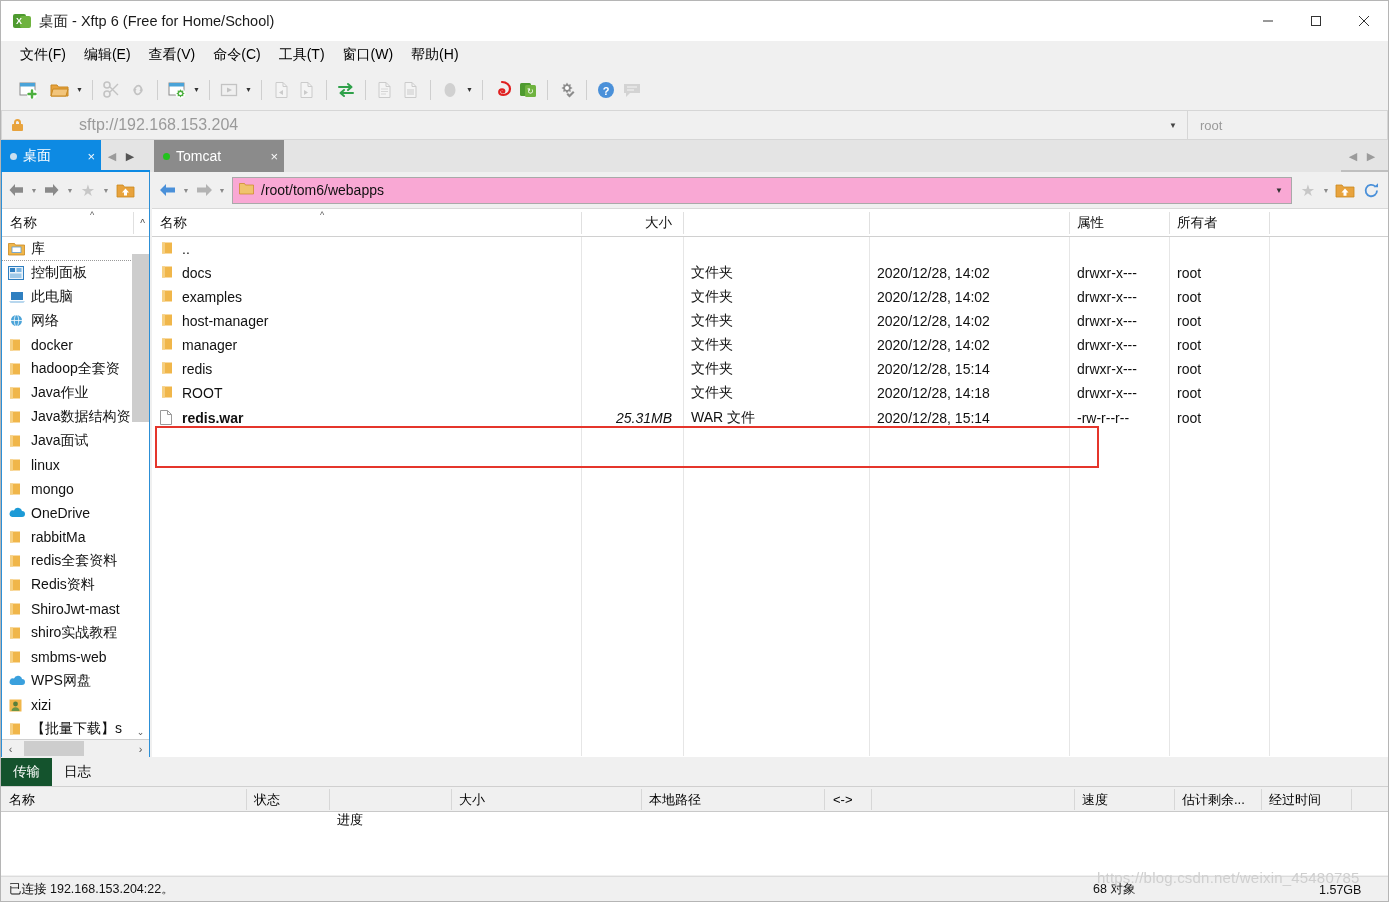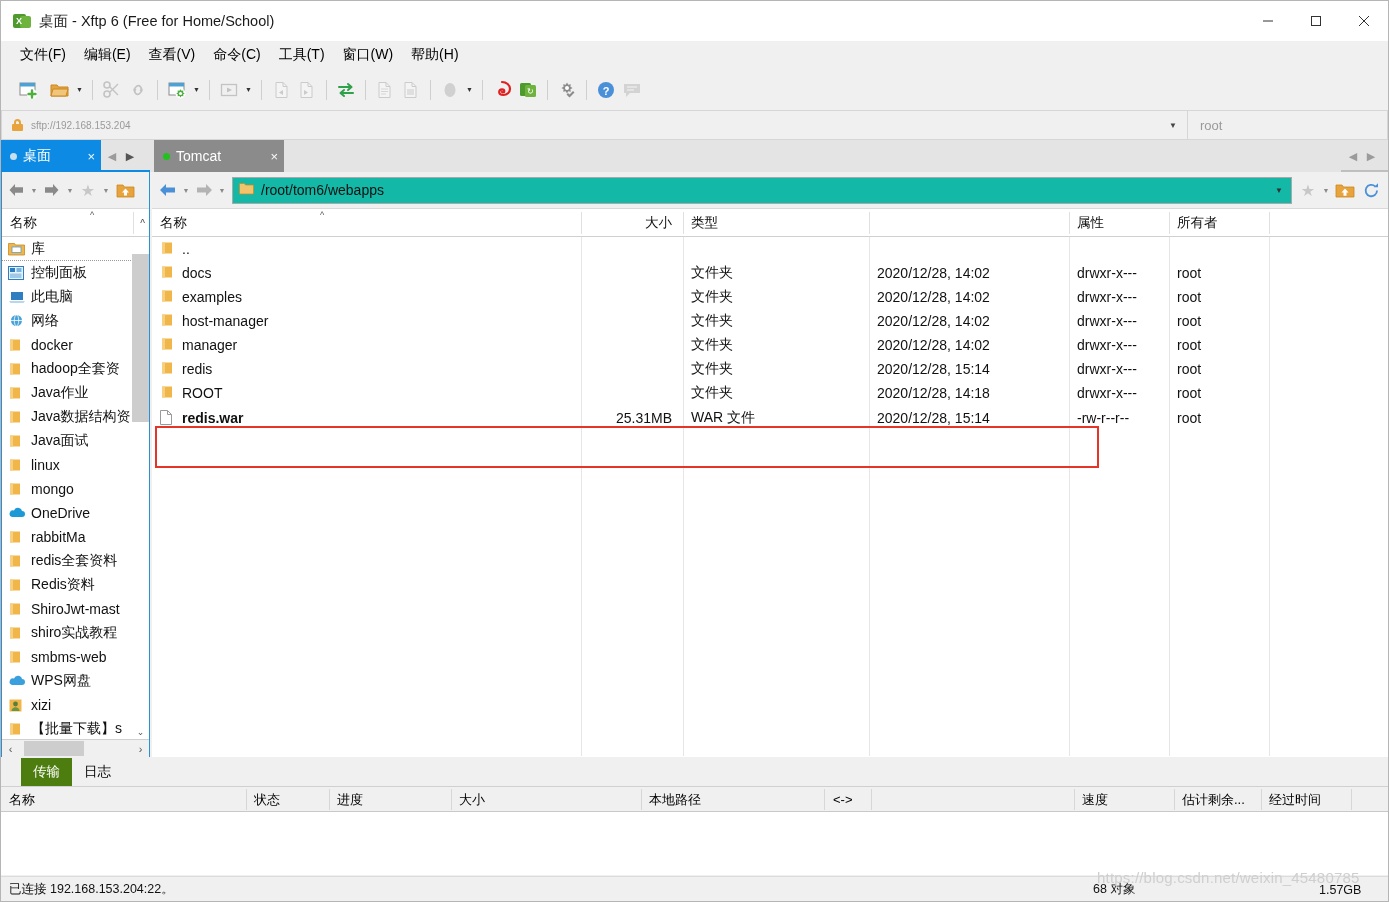--- a/index.html
+++ b/index.html
@@ -81,21 +81,21 @@
     position: absolute; left: 0; top: 109px; width: 1387px; height: 30px;
     background: #f0f0f0; display: flex; align-items: stretch;
   }
   .url-field {
     flex: 1 1 auto; display: flex; align-items: center;
     border: 1px solid #d6d6d6; background: #f0f0f0; position: relative;
   }
   .lock-ic { width: 11px; height: 12px; margin-left: 10px; margin-right: 8px; position: relative; flex:none;}
   .lock-ic .body { position: absolute; left: 0; bottom: 0; width: 11px; height: 7px; background: #e8a33d; border-radius: 1px;}
   .lock-ic .shack { position: absolute; left: 2px; top: 0; width: 7px; height: 6px; border: 2px solid #e8a33d; border-bottom: none; border-radius: 4px 4px 0 0;}
-  .url-text { color: #9a9a9a; font-size: 10px; }
+  .url-text { color: #9a9a9a; font-size: 16px; margin-left: 48px; }
   .url-caret { position: absolute; right: 10px; font-size: 8px; color: #444; }
   .user-field, .pass-field {
     display: flex; align-items: center; border: 1px solid #d6d6d6; border-left: none;
     background: #f0f0f0; padding-left: 12px; color: #9a9a9a; font-size: 13px;
   }
   .user-field { width: 200px; }
   .pass-field { width: 200px; }
 
   
   .tabstrip {
@@ -145,21 +145,21 @@
     width: 24px; height: 26px; display: flex; align-items: center; justify-content: center;
     flex: none;
   }
   .nav-caret {
     width: 12px; height: 26px; display: flex; align-items: center; justify-content: center;
     font-size: 7px; color: #8a8a8a; flex: none;
   }
   .nav-star { width: 24px; height: 26px; display:flex; align-items:center; justify-content:center; color:#c7c7c7; font-size:16px; flex:none;}
   .nav-iconbtn { width: 26px; height: 26px; display:flex; align-items:center; justify-content:center; flex:none;}
   .path-box {
-    flex: 1 1 auto; height: 27px; background: #14b8a6; border: 1px solid #a9a9a9;
+    flex: 1 1 auto; height: 27px; background: #f9a8d4; border: 1px solid #a9a9a9;
     display: flex; align-items: center; margin: 0 4px; position: relative;
   }
   .path-box .folder { margin-left: 6px; margin-right: 7px; flex: none; }
   .path-box .ptxt { font-size: 14px; color: #111; }
   .path-box .pcaret { position: absolute; right: 8px; font-size: 8px; color: #333; }
 
   
   .colhead {
     height: 28px; background: #fff; border-bottom: 1px solid #d0d0d0;
     position: relative; font-size: 13.5px; color: #111;
@@ -197,36 +197,36 @@
     height: 17px; background: #f0f0f0; display: flex; align-items: center; position: relative;
   }
   .local-hscroll .lft, .local-hscroll .rgt { width: 17px; text-align: center; font-size: 11px; color: #555; }
   .local-hscroll .hthumb { position: absolute; left: 22px; top: 1px; width: 60px; height: 15px; background: #cdcdcd; }
 
   
   .remote-list { position: relative; height: 519px; background: #fff; overflow: hidden; }
   .rrow { position: relative; height: 24px; font-size: 14px; color: #111; }
   .rrow .c { position: absolute; top: 0; height: 24px; display: flex; align-items: center;
              padding-left: 8px; white-space: nowrap; }
-  .rrow .c.right { justify-content: flex-end; padding-right: 10px; padding-left: 0; }
+  .rrow .c.right { justify-content: flex-end; padding-right: 10px; padding-left: 0; font-style: italic; }
   .rrow .ic { position: absolute; left: 8px; top: 4px; }
   .rrow .nm { position: absolute; left: 30px; top: 0; height: 24px; display: flex; align-items: center; }
   .vline { position: absolute; top: 0; width: 1px; background: #e6e6e6; }
   .highlight-box {
     position: absolute; border: 2px solid #e5352b; pointer-events: none;
   }
 
   
   .xfer { position: absolute; left: 0; top: 757px; width: 1387px; height: 118px; background: #f0f0f0; }
   .xfer-tabs { height: 28px; display: flex; align-items: stretch; }
   .xfer-tab {
     display: flex; align-items: center; padding: 0 12px; font-size: 13.5px;
     color: #000; background: #f0f0f0;
   }
-  .xfer-tab.active { background: #4d7c0f; color: #fff; margin-left: 20px; }
+  .xfer-tab.active { background: #14532d; color: #fff; }
   .xfer-head {
     height: 26px; background: #f0f0f0; border-top: 1px solid #d0d0d0;
     border-bottom: 1px solid #c9c9c9; position: relative; font-size: 13px;
   }
   .xfer-head .cell {
     position: absolute; top: 0; height: 25px; display: flex; align-items: center;
     padding-left: 8px; white-space: nowrap;
   }
   .xfer-head .divider { position: absolute; top: 2px; width: 1px; height: 21px; background: #d7d7d7; }
   .xfer-body { height: 63px; background: #fff; }
@@ -743,21 +743,20 @@
           </svg>
         </div>
       </div>
 
       <div class="colhead">
         <div class="cell" style="left:0;width:429px;">名称</div>
         <div class="sortmark" style="left:168px;">^</div>
         <div class="divider" style="left:429px;"></div>
         <div class="cell right" style="left:429px;width:101px;">大小</div>
         <div class="divider" style="left:531px;"></div>
-        <div class="cell" style="left:531px;width:186px;">类型</div>
         <div class="divider" style="left:717px;"></div>
         <div class="divider" style="left:917px;"></div>
         <div class="cell" style="left:917px;width:100px;">属性</div>
         <div class="divider" style="left:1017px;"></div>
         <div class="cell" style="left:1017px;width:100px;">所有者</div>
         <div class="divider" style="left:1117px;"></div>
       </div>
 
       <div class="remote-list">
         <div class="vline" style="left:429px;height:519px;"></div>
@@ -895,21 +894,21 @@
   <div class="xfer">
     <div class="xfer-tabs">
       <div class="xfer-tab active">传输</div>
       <div class="xfer-tab">日志</div>
     </div>
     <div class="xfer-head">
       <div class="cell" style="left:0;width:245px;">名称</div>
       <div class="divider" style="left:245px;"></div>
       <div class="cell" style="left:245px;width:83px;">状态</div>
       <div class="divider" style="left:328px;"></div>
-      <div class="cell" style="left:328px;width:122px;">进度</div>
+      <div class="cell" style="left:328px;width:122px;margin-top:20px;">进度</div>
       <div class="divider" style="left:450px;"></div>
       <div class="cell" style="left:450px;width:190px;">大小</div>
       <div class="divider" style="left:640px;"></div>
       <div class="cell" style="left:640px;width:183px;">本地路径</div>
       <div class="divider" style="left:823px;"></div>
       <div class="cell" style="left:823px;width:47px;padding-left:9px;">&lt;-&gt;</div>
       <div class="divider" style="left:870px;"></div>
       <div class="divider" style="left:1073px;"></div>
       <div class="cell" style="left:1073px;width:100px;">速度</div>
       <div class="divider" style="left:1173px;"></div>

